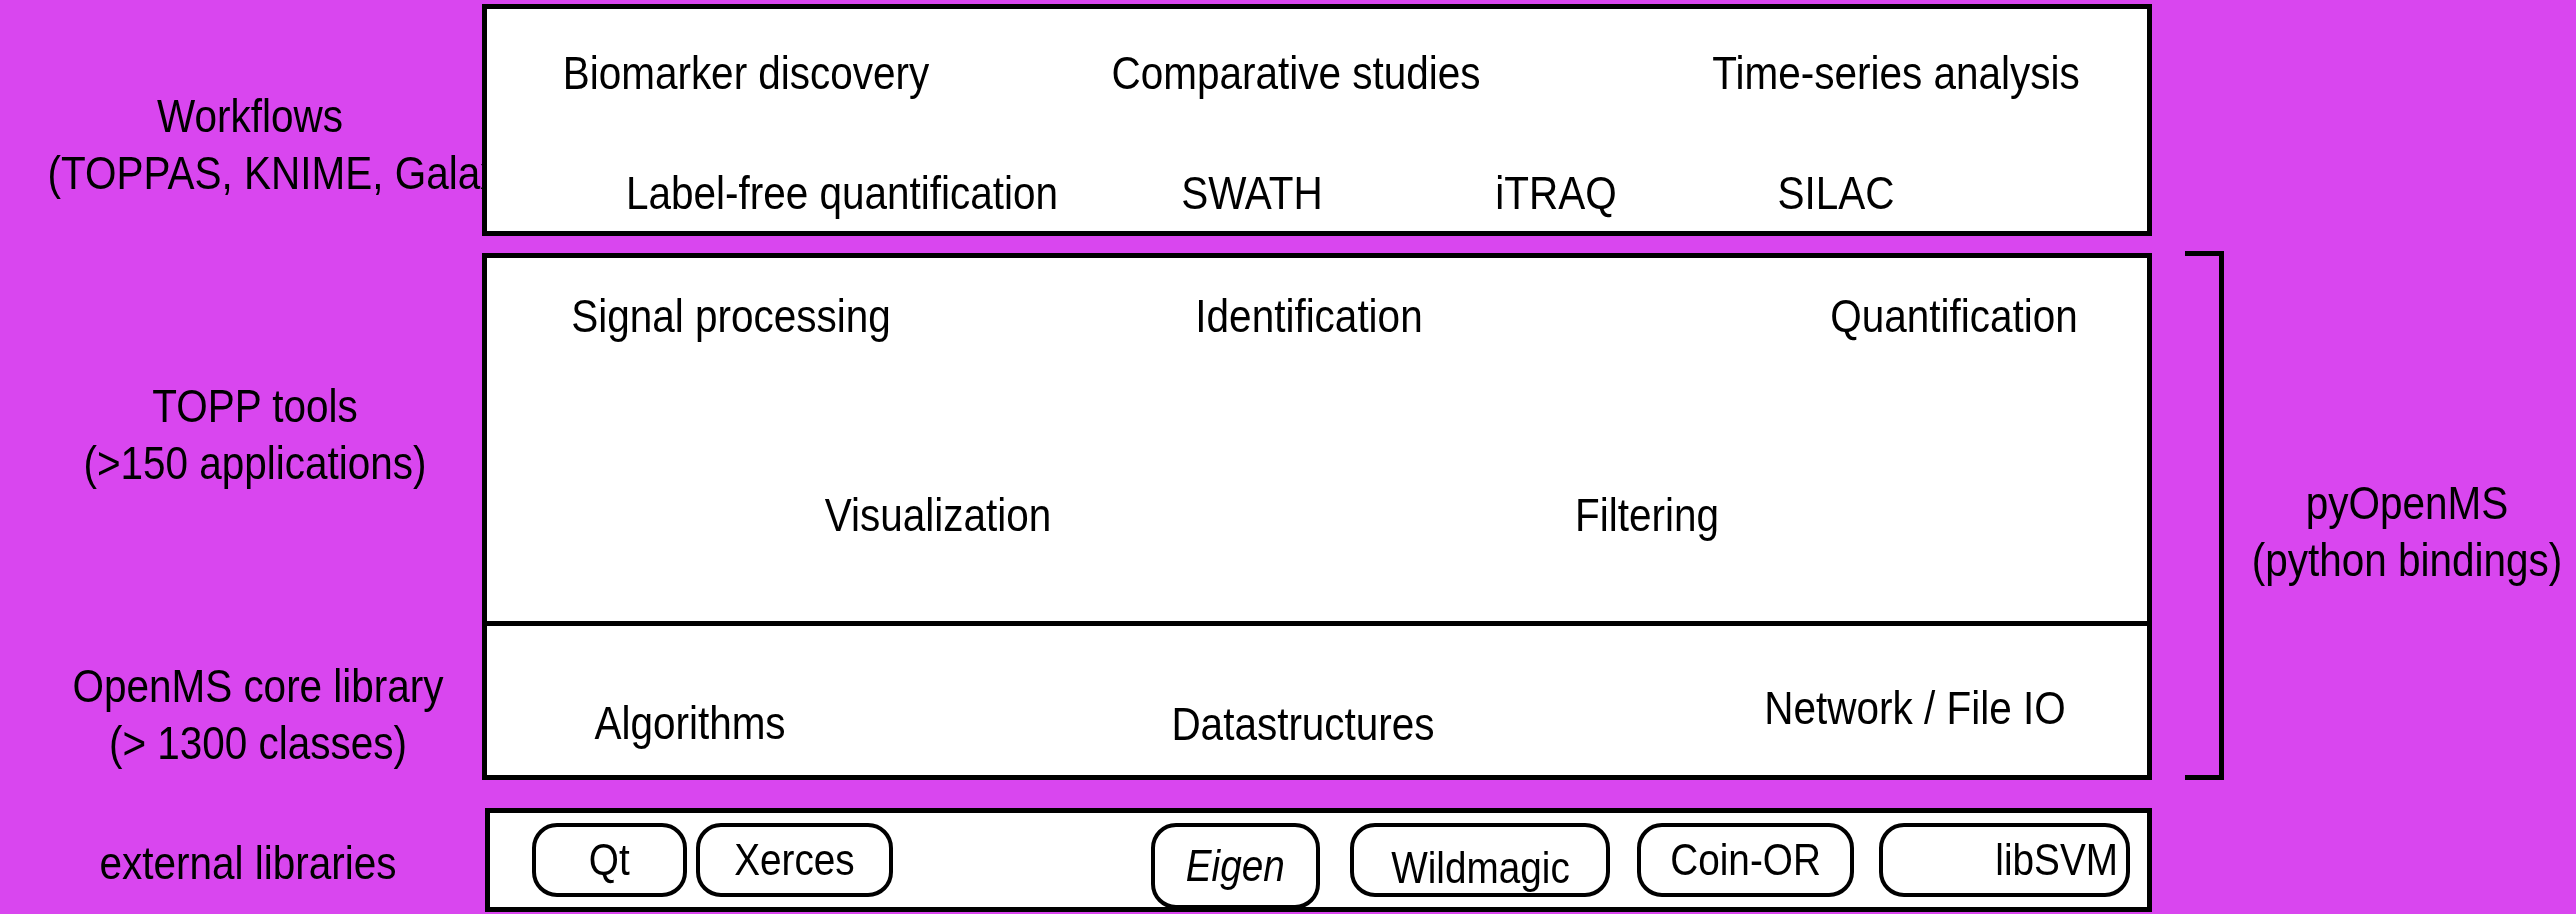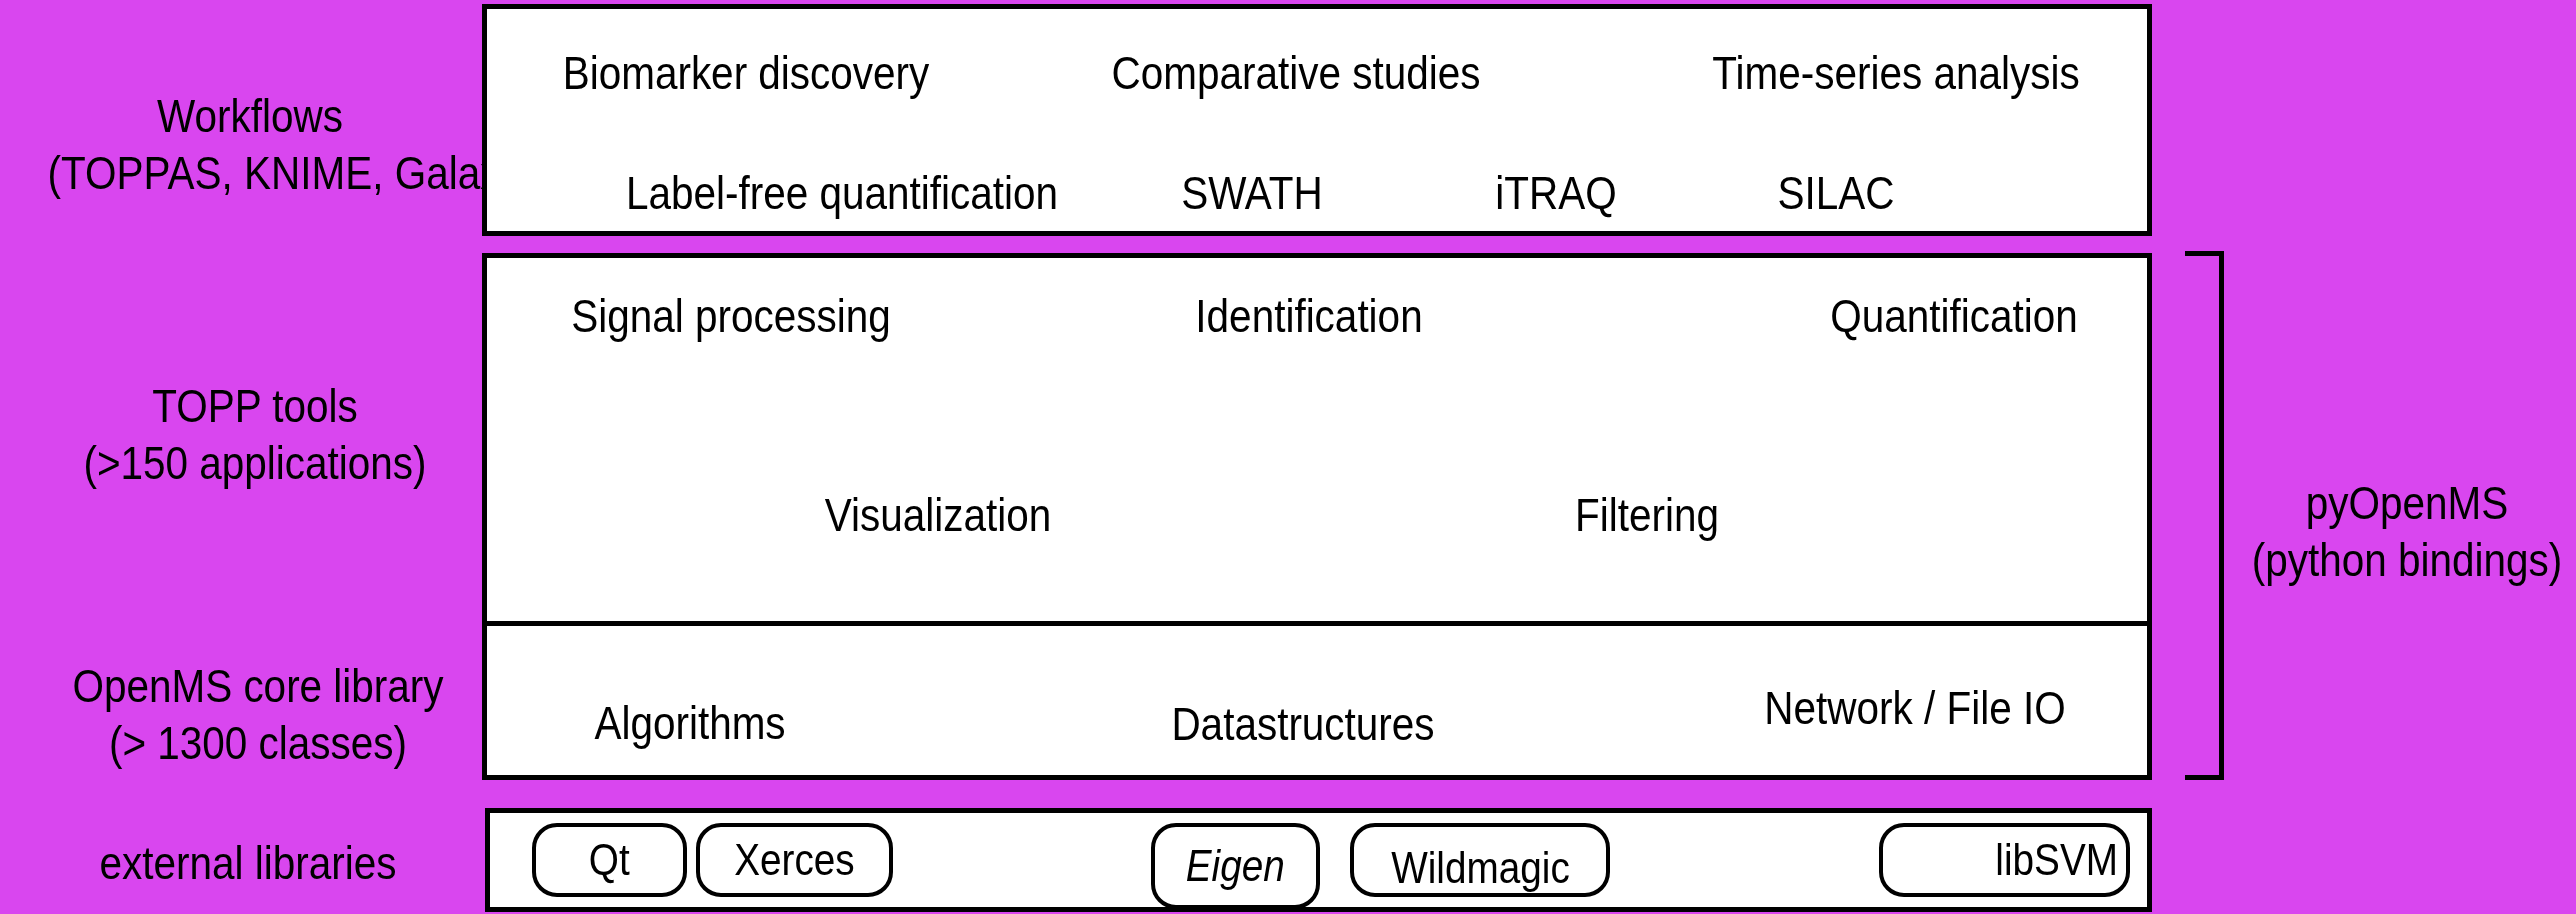--- a/index.html
+++ b/index.html
@@ -82,20 +82,23 @@
     </div>
   <div class="pill" style="left:696px;top:823px;width:197px;height:74px;">
       <span>Xerces</span>
     </div>
   <div class="pill" style="left:1151px;top:823px;width:169px;height:86px;font-style:italic;">
       <span>Eigen</span>
     </div>
   <div class="pill" style="left:1350px;top:823px;width:260px;height:74px;align-items:flex-end;">
       <span>Wildmagic</span>
     </div>
+  <div class="pill" style="left:1637px;top:823px;width:217px;height:74px;">
+      <span>Coin-OR</span>
+    </div>
   <div class="pill" style="left:1879px;top:823px;width:251px;height:74px;justify-content:flex-end;">
       <span>libSVM</span>
     </div>
 
   <div class="bracket" style="left:2185px;top:251px;width:39px;height:529px;"></div>
   <div class="label" style="left:2177px;top:475px;width:460px;">
     <div>pyOpenMS</div>
     <div>(python bindings)</div>
   </div>
 

